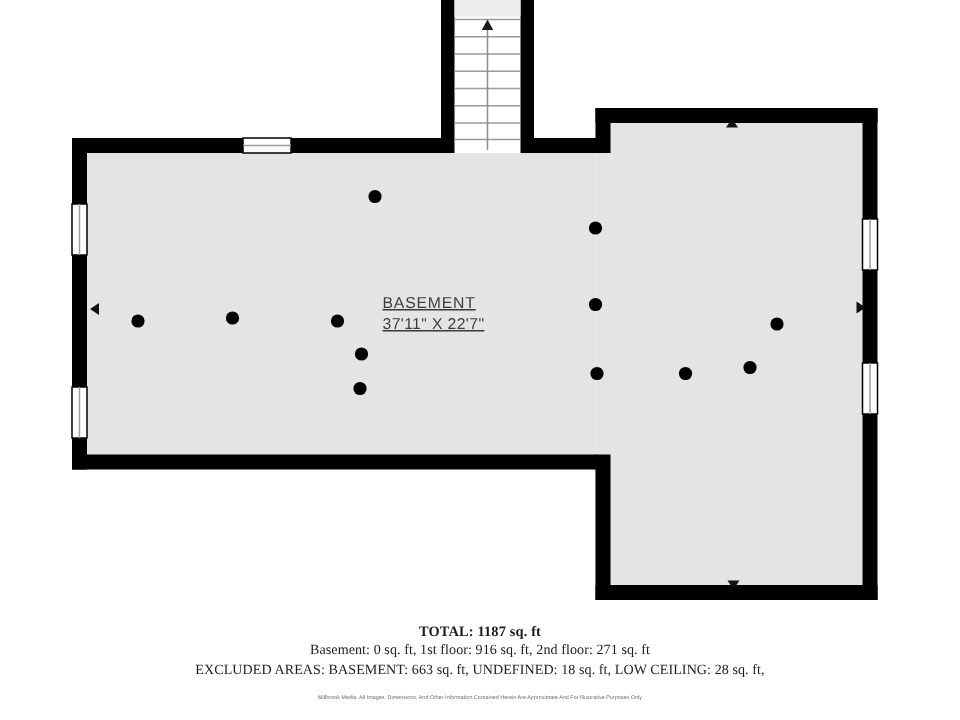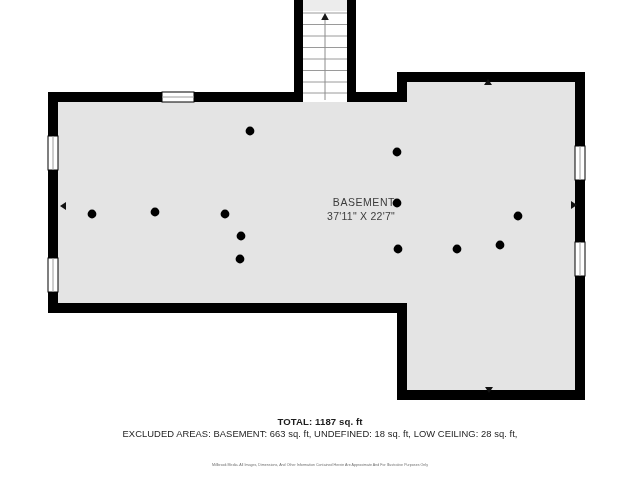--- a/index.html
+++ b/index.html
@@ -30,25 +30,26 @@
     width: 640px;
     height: 415px;
   }
   #plan-canvas svg {
     display: block;
   }
 
   
   .room-label {
     position: absolute;
-    text-align: right;
+    text-align: left;
     color: #3a3a3a;
     line-height: 1.32;
     white-space: nowrap;
     user-select: none;
+    text-decoration: underline;
   }
   .room-label .room-name {
     display: block;
     font-size: 10.5px;
     letter-spacing: 0.55px;
     color: #3c3c3c;
   }
   .room-label .room-dims {
     display: block;
     font-size: 10.5px;
@@ -57,20 +58,21 @@
   }
 
   
   #summary-block {
     position: absolute;
     left: 0;
     top: 415px;
     width: 640px;
     text-align: center;
     color: #1d1d1d;
+    font-family: Liberation Serif, serif;
   }
   .summary-total {
     font-size: 9.6px;
     font-weight: bold;
     line-height: 13px;
     letter-spacing: 0.1px;
   }
   .summary-line {
     font-size: 9.4px;
     line-height: 12.6px;
@@ -199,18 +201,19 @@
     </svg>
 
     <div class="room-label" style="left:255px; top:196px; width:140px;">
       <span class="room-name">BASEMENT</span>
       <span class="room-dims">37'11" X 22'7"</span>
     </div>
   </div>
 
   <div id="summary-block">
     <div class="summary-total">TOTAL: 1187 sq. ft</div>
+    <div class="summary-line">Basement: 0 sq. ft, 1st floor: 916 sq. ft, 2nd floor: 271 sq. ft</div>
     <div class="summary-line">EXCLUDED AREAS: BASEMENT: 663 sq. ft, UNDEFINED: 18 sq. ft, LOW CEILING: 28 sq. ft,</div>
   </div>
 
   <div id="disclaimer">Millbrook Media. All Images, Dimensions, And Other Information Contained Herein Are Approximate And For Illustrative Purposes Only</div>
 
 </div>
 
 </body></html>

